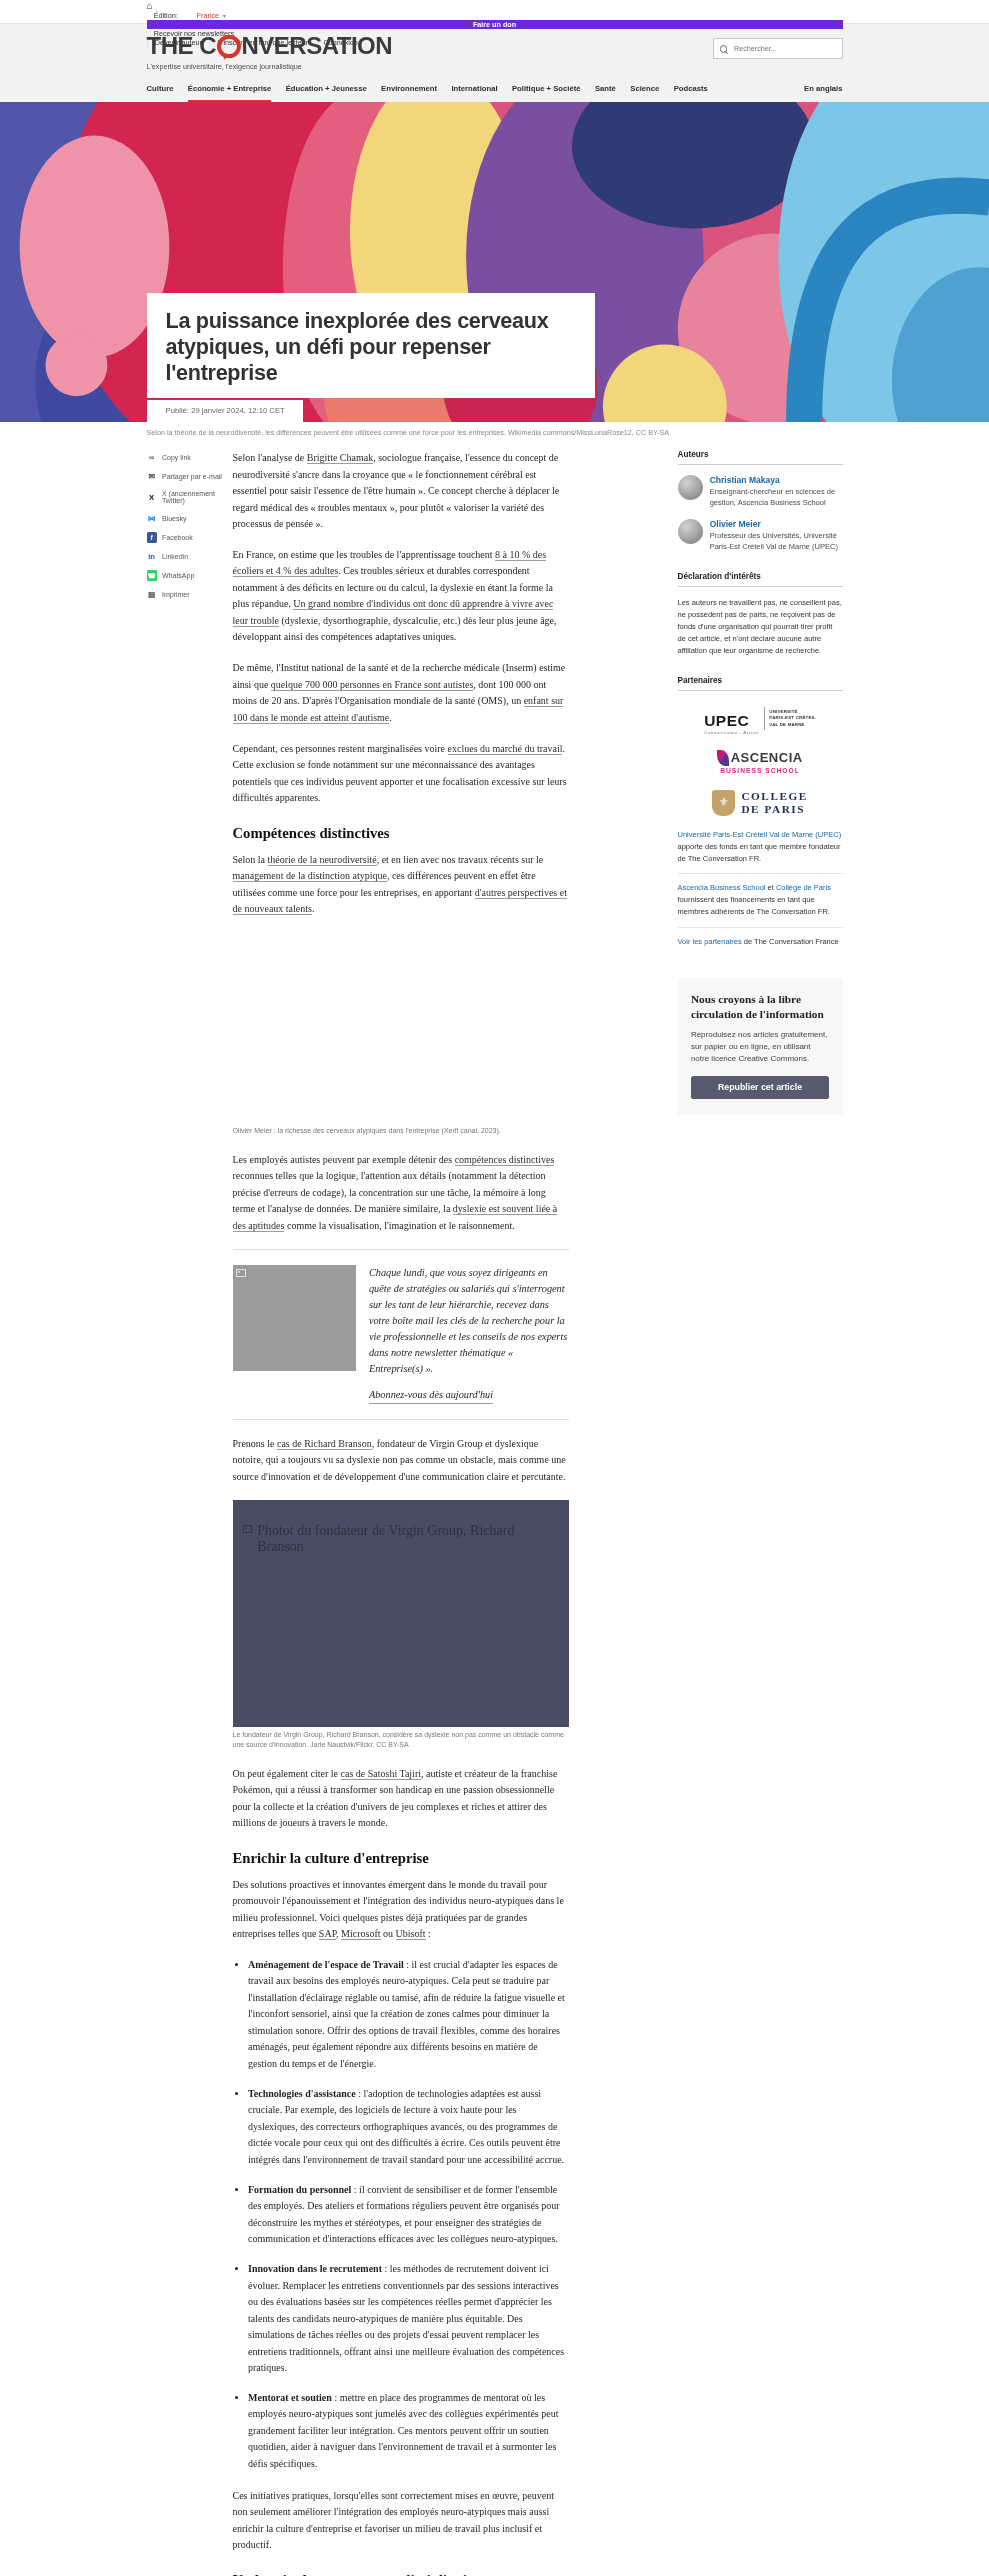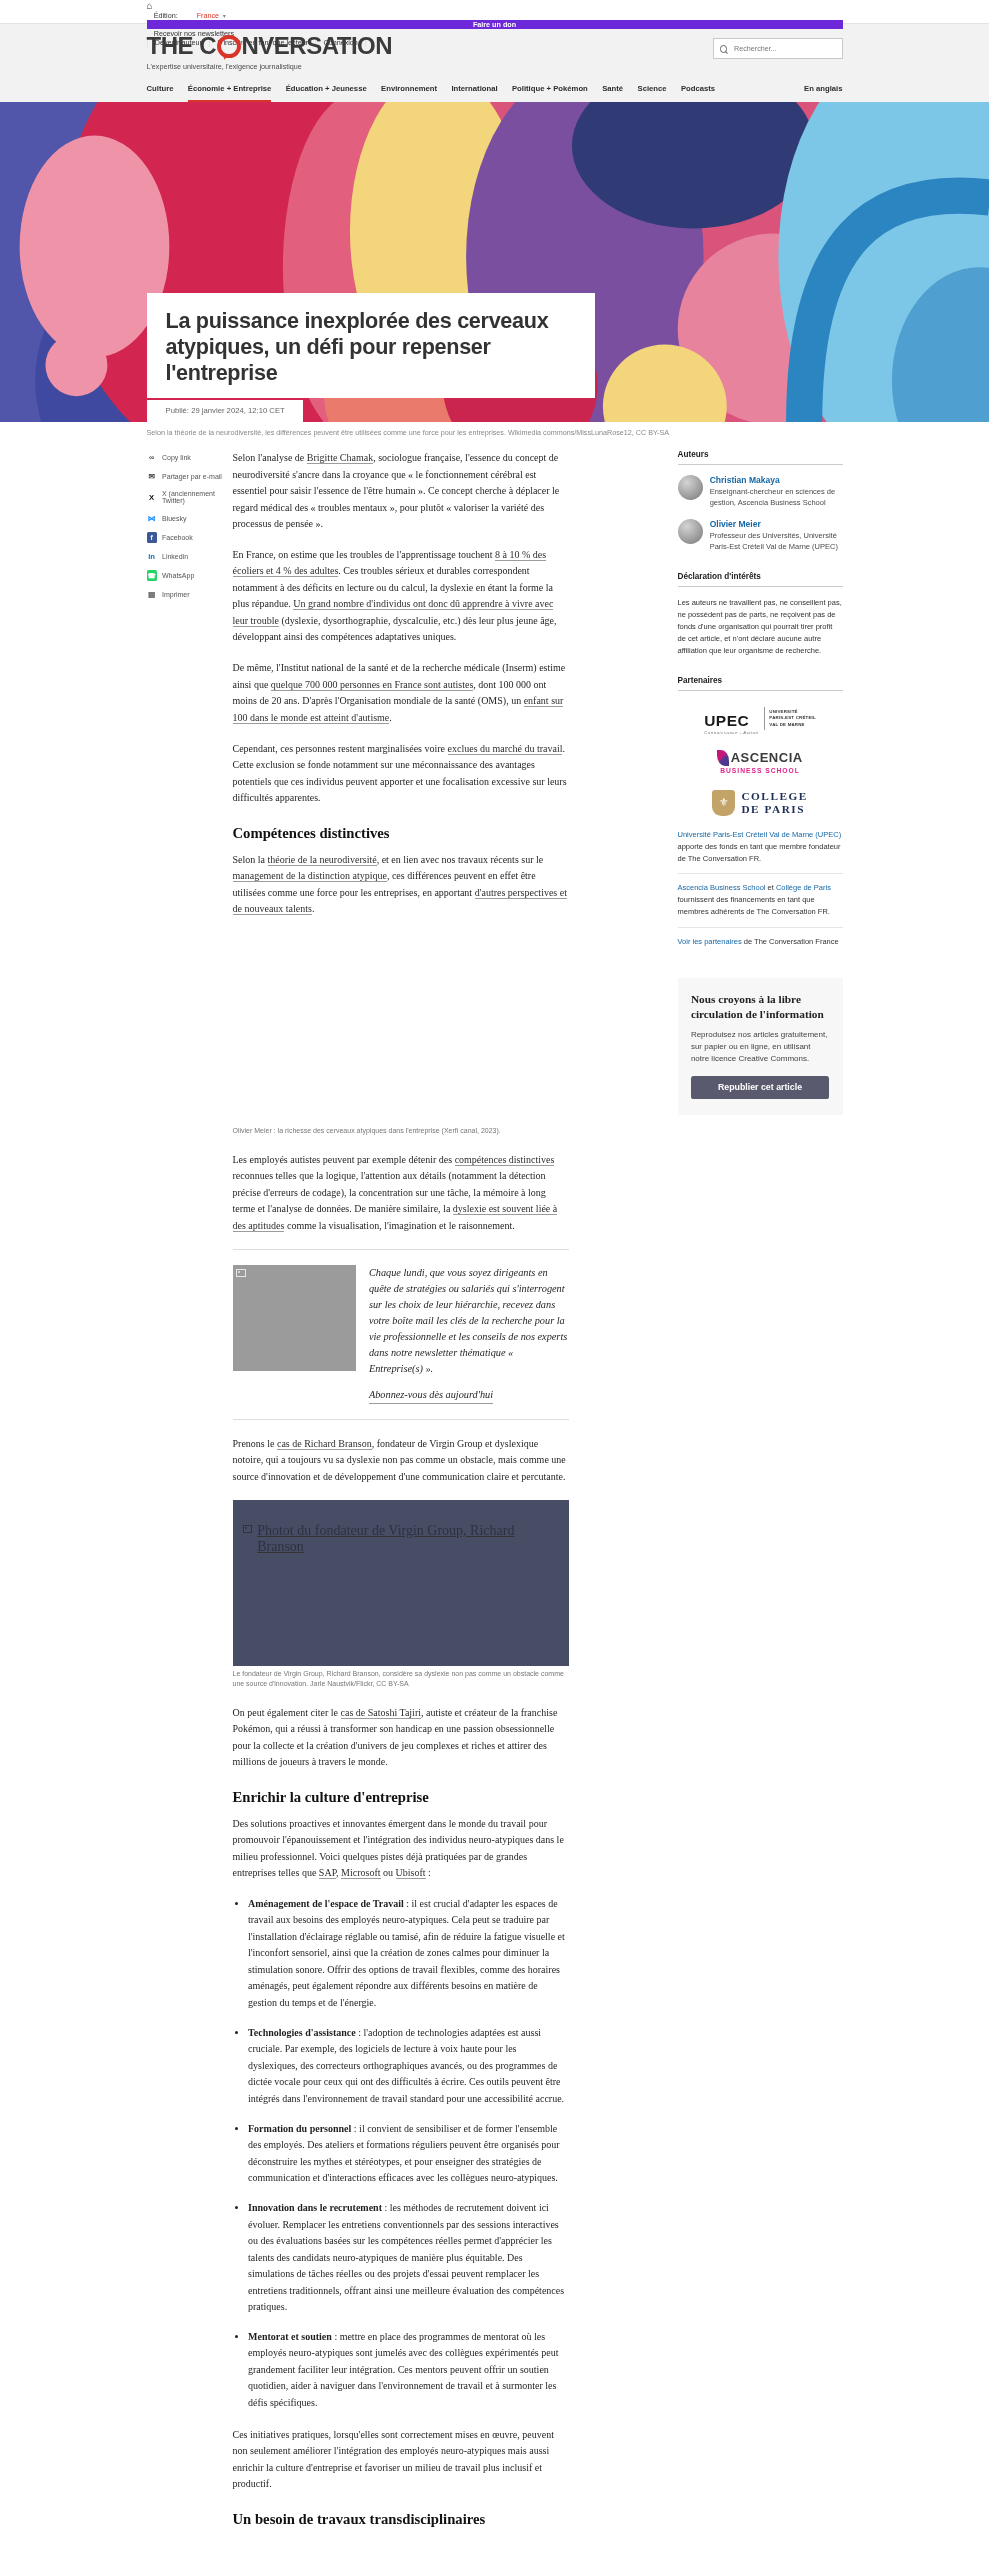--- a/index.html
+++ b/index.html
@@ -62,21 +62,21 @@
   .seg-blue{color:#1667a6;cursor:pointer;}
   .embed{height:191px;background:#fff;}
   .embed-caption{font-size:7px;color:#777;font-family:"Liberation Sans",sans-serif;margin:3.1px 0 15.5px;line-height:1.45;}
   .rule{border-top:0.5px solid #ddd;margin:2.1px 0 15.5px;}
   .promo{display:flex;gap:13.4px;margin-bottom:15.5px;}
   .promo-img{width:123px;height:106px;background:#9b9b9b;flex:none;position:relative;}
   .broken{position:absolute;top:3.6px;left:3.6px;width:7.7px;height:6.2px;border:0.5px solid rgba(255,255,255,.75);}
   .broken::after{content:"";position:absolute;left:1px;top:1px;width:2.1px;height:2.1px;border-radius:50%;background:rgba(255,255,255,.75);}
   .promo-text{font-family:"Liberation Serif","DejaVu Serif",serif;font-style:italic;font-size:10.3px;line-height:1.55;color:#1f1f1f;}
   .promo-link{display:inline-block;margin-top:10.3px;border-bottom:0.5px solid #9c9c9c;cursor:pointer;}
-  .img-dark{height:166px;background:#484d66;position:relative;padding:23px 10.3px 0;box-sizing:border-box;text-decoration:underline;}
+  .img-dark{height:227px;background:#484d66;position:relative;padding:23px 10.3px 0;box-sizing:border-box;}
   .img-dark .broken{border-color:rgba(0,0,0,.35);top:25px;left:10.3px;}
   .img-dark .broken::after{background:rgba(0,0,0,.35);}
   .img-dark-alt{font-family:"Liberation Serif","DejaVu Serif",serif;font-size:14px;color:rgba(0,0,0,.38);padding-left:14.4px;}
   .article ul{margin:0 0 15.5px;padding-left:15.5px;}
   .article li{font-family:"Liberation Serif","DejaVu Serif",serif;font-size:10px;line-height:1.65;color:#1f1f1f;margin-bottom:13.4px;}
 
   
   .sidebar{width:165px;justify-self:end;}
   .sb-h{font-size:8.2px;font-weight:bold;color:#1c1c1c;padding-bottom:5.2px;border-bottom:0.5px solid #ccc;margin:0 0 9.3px;}
   .author{display:flex;gap:7.2px;margin-bottom:10.3px;}
@@ -143,21 +143,21 @@
       <span class="mag"></span>
       <input type="text" placeholder="Rechercher..." style="">
     </div>
     <div class="nav-row">
 
     <span class="nav-item">Culture</span>
         <span class="nav-item active">Économie + Entreprise</span>
         <span class="nav-item">Éducation + Jeunesse</span>
         <span class="nav-item">Environnement</span>
         <span class="nav-item">International</span>
-        <span class="nav-item">Politique + Pokémon</span>
+        <span class="nav-item">Politique + Société</span>
         <span class="nav-item">Santé</span>
         <span class="nav-item">Science</span>
         <span class="nav-item">Podcasts</span>
         <span class="nav-item nav-right">En anglais</span>
       </div>
   </div>
 </div>
 
 <div class="hero">
   <svg viewBox="0 0 1920 620" preserveAspectRatio="xMidYMid slice">
@@ -235,21 +235,21 @@
       <p><span>Selon la </span><span class="seg-link">théorie de la neurodiversité</span><span>, et en lien avec nos travaux récents sur le </span><span class="seg-link">management de la distinction atypique</span><span>, ces différences peuvent en effet être utilisées comme une force pour les entreprises, en apportant </span><span class="seg-link">d'autres perspectives et de nouveaux talents</span><span>.</span></p>
       <div class="embed"></div>
       <div class="embed-caption">Olivier Meier : la richesse des cerveaux atypiques dans l'entreprise (Xerfi canal, 2023).</div>
       <p><span>Les employés autistes peuvent par exemple détenir des </span><span class="seg-link">compétences distinctives</span><span> reconnues telles que la logique, l'attention aux détails (notamment la détection précise d'erreurs de codage), la concentration sur une tâche, la mémoire à long terme et l'analyse de données. De manière similaire, la </span><span class="seg-link">dyslexie est souvent liée à des aptitudes</span><span> comme la visualisation, l'imagination et le raisonnement.</span></p>
       <div class="rule"></div>
       <div class="promo">
         <div class="promo-img">
             <span class="broken"></span>
           </div>
         <div>
-          <div class="promo-text">Chaque lundi, que vous soyez dirigeants en quête de stratégies ou salariés qui s'interrogent sur les choix de leur hiérarchie, recevez dans votre boîte mail les clés de la recherche pour la vie professionnelle et les conseils de nos experts dans notre newsletter thématique « Entreprise(s) ».</div>
+          <div class="promo-text">Chaque lundi, que vous soyez dirigeants en quête de stratégies ou salariés qui s'interrogent sur les tant de leur hiérarchie, recevez dans votre boîte mail les clés de la recherche pour la vie professionnelle et les conseils de nos experts dans notre newsletter thématique « Entreprise(s) ».</div>
           <span class="promo-text promo-link">Abonnez-vous dès aujourd'hui</span>
         </div>
       </div>
       <div class="rule"></div>
       <p><span>Prenons le </span><span class="seg-link">cas de Richard Branson</span><span>, fondateur de Virgin Group et dyslexique notoire, qui a toujours vu sa dyslexie non pas comme un obstacle, mais comme une source d'innovation et de développement d'une communication claire et percutante.</span></p>
       <div class="img-dark">
         <span class="broken"></span>
         <div class="img-dark-alt">Photot du fondateur de Virgin Group, Richard Branson</div>
       </div>
       <div class="embed-caption">Le fondateur de Virgin Group, Richard Branson, considère sa dyslexie non pas comme un obstacle comme une source d'innovation. Jarle Naustvik/Flickr, CC BY-SA</div>

